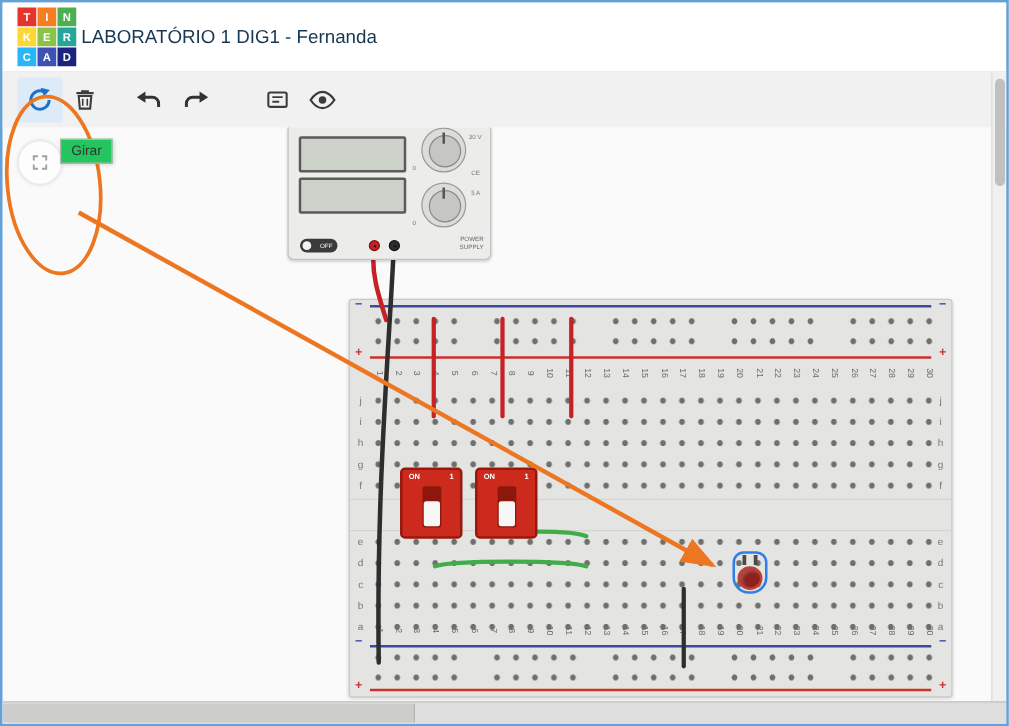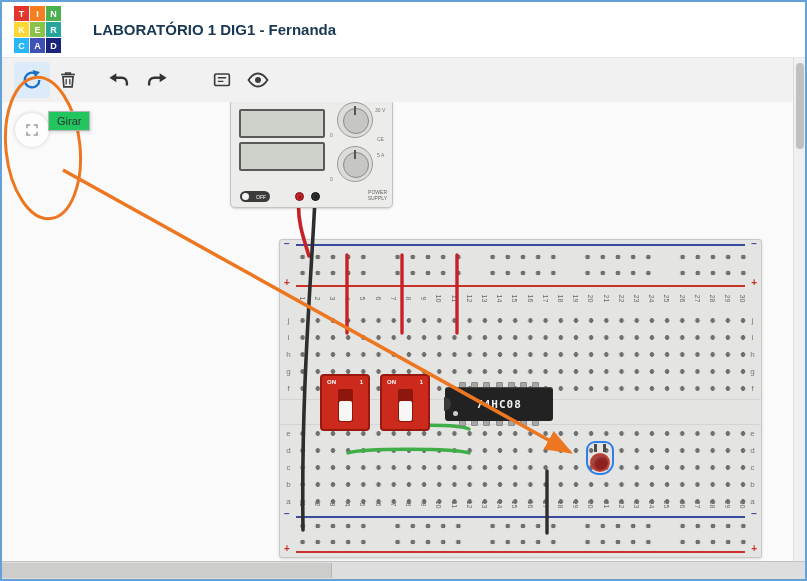--- a/index.html
+++ b/index.html
@@ -3,21 +3,21 @@
 <meta charset="utf-8">
 <style>
   *{box-sizing:border-box;margin:0;padding:0}
   body{background:#9b9b9b;font-family:"Liberation Sans",sans-serif}
   .screen{position:relative;width:807px;height:581px;background:#fafafa;overflow:hidden;border:2px solid #64a1d8}
 
   
   .header{position:absolute;top:0;left:0;width:100%;height:56px;background:#fff;border-bottom:1px solid #e6e6e6;display:flex;align-items:center;z-index:15}
   .logo{display:grid;grid-template-columns:repeat(3,15px);grid-auto-rows:15px;gap:1px;margin-left:12px;cursor:pointer}
   .logo span{display:flex;align-items:center;justify-content:center;font-size:9px;font-weight:bold;color:#fff}
-  .title{margin-left:32px;font-size:15px;font-weight:bold;color:#173753}
+  .title{margin-left:4px;font-size:15px;font-weight:normal;color:#173753}
 
   
   .toolbar{position:absolute;top:56px;left:0;width:100%;height:44px;background:#f1f1f1;display:flex;align-items:center;padding-left:12px;z-index:14}
   .tool{width:36px;height:36px;display:flex;align-items:center;justify-content:center;border-radius:3px;cursor:pointer;flex:0 0 auto}
   .tool.active{background:#ddeaf7}
   .gap-sm{width:16px;flex:0 0 auto}.gap-lg{width:30px;flex:0 0 auto}
 
   
   .zoomfit{position:absolute;left:13px;top:111px;width:34px;height:34px;border-radius:50%;background:#fdfdfd;box-shadow:0 0 4px rgba(0,0,0,.18);display:flex;align-items:center;justify-content:center;z-index:30;cursor:pointer}
   .tooltip{position:absolute;left:46px;top:109px;background:#22c55e;border:1px solid #b5b5b5;padding:3px 8px;font-size:11px;color:#333;box-shadow:1px 1px 3px rgba(0,0,0,.15);z-index:60}
@@ -321,45 +321,20 @@
       </div>
   </div>
   <div class="dip" style="left:378px">
     <span class="on">ON</span>
     <span class="num">1</span>
     <div class="slot">
         <div class="lever"></div>
       </div>
   </div>
 
-  <div class="chip">
-    <div class="chip-pins" style="margin-bottom:-1px">
-        <i></i>
-        <i></i>
-        <i></i>
-        <i></i>
-        <i></i>
-        <i></i>
-        <i></i>
-      </div>
-    <div class="chip-body">
-      <div class="chip-notch"></div>
-      <div class="chip-dot"></div>
-      <span class="chip-label">74HC08</span>
-    </div>
-    <div class="chip-pins" style="margin-top:-1px">
-        <i></i>
-        <i></i>
-        <i></i>
-        <i></i>
-        <i></i>
-        <i></i>
-        <i></i>
-      </div>
-  </div>
 
   <div class="led">
     <div class="sel"></div>
     <div class="leg" style="left:8px"></div>
     <div class="leg" style="left:17px"></div>
     <div class="body"></div>
   </div>
 
   <svg class="annotations" width="807" height="581" viewBox="0 0 807 581">
     <defs>

